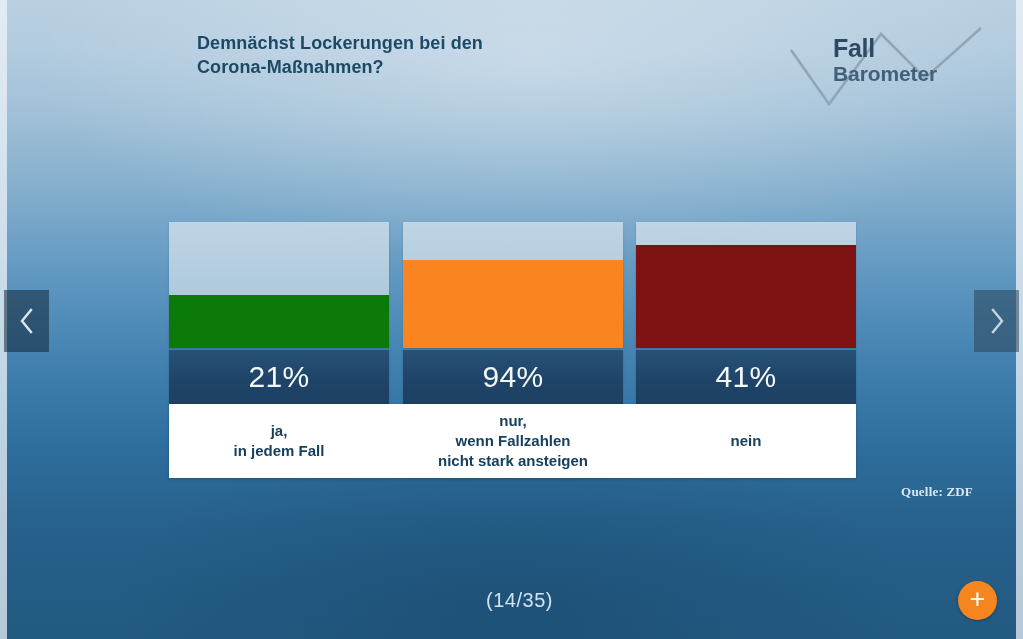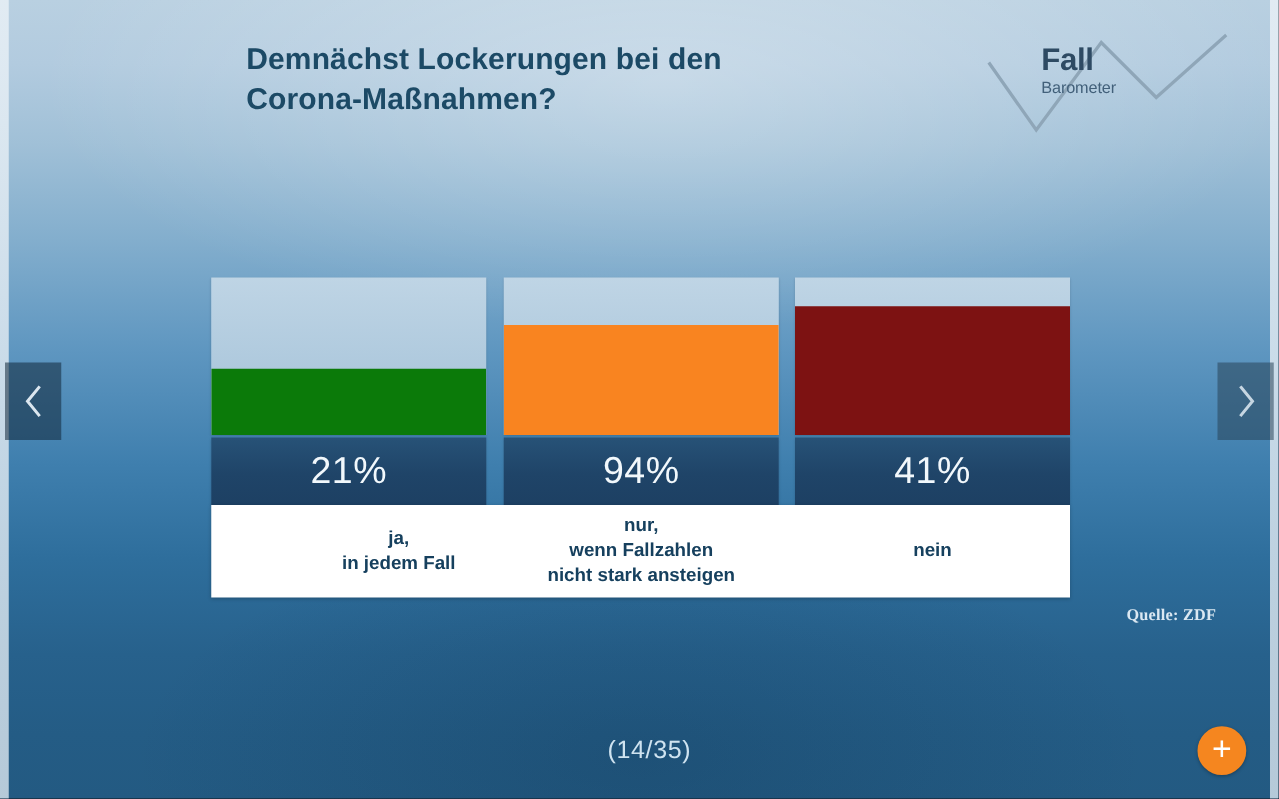--- a/index.html
+++ b/index.html
@@ -73,21 +73,21 @@
     font-family: "Liberation Sans", sans-serif;
   }
 
   
   #title {
     position: absolute;
     left: 197px;
     top: 32px;
     width: 420px;
     color: #1c4a66;
-    font-size: 24px;
+    font-size: 18px;
     font-weight: 700;
     line-height: 1.32;
     letter-spacing: .1px;
     white-space: pre-line;
   }
 
   
   #polit-logo {
     position: absolute;
     right: 28px;
@@ -102,22 +102,22 @@
     top: 14px;
     line-height: 1;
   }
   #polit-top {
     font-size: 25px;
     font-weight: 700;
     color: #2e4a63;
     letter-spacing: -.3px;
   }
   #polit-bottom {
-    font-size: 13px;
-    font-weight: 400;
+    font-size: 21px;
+    font-weight: 700;
     color: #42607a;
     letter-spacing: -.1px;
     margin-top: 2px;
   }
 
   
   #chart {
     position: absolute;
     left: 169px;
     top: 222px;
@@ -182,21 +182,21 @@
     display: flex;
     align-items: center;
     justify-content: center;
     text-align: center;
     color: #16405e;
     font-size: 15px;
     font-weight: 700;
     line-height: 1.33;
     white-space: pre-line;
   }
-  .lbl.l0 { left: 0px; width: 220px; margin-left: 40px; }
+  .lbl.l0 { left: 0px; width: 220px; }
   .lbl.l1 { left: 234px; width: 220px; }
   .lbl.l2 { left: 467px; width: 220px; }
 
   
   #source {
     position: absolute;
     right: 50px;
     top: 484px;
     color: #dbe8f2;
     font-size: 13px;

